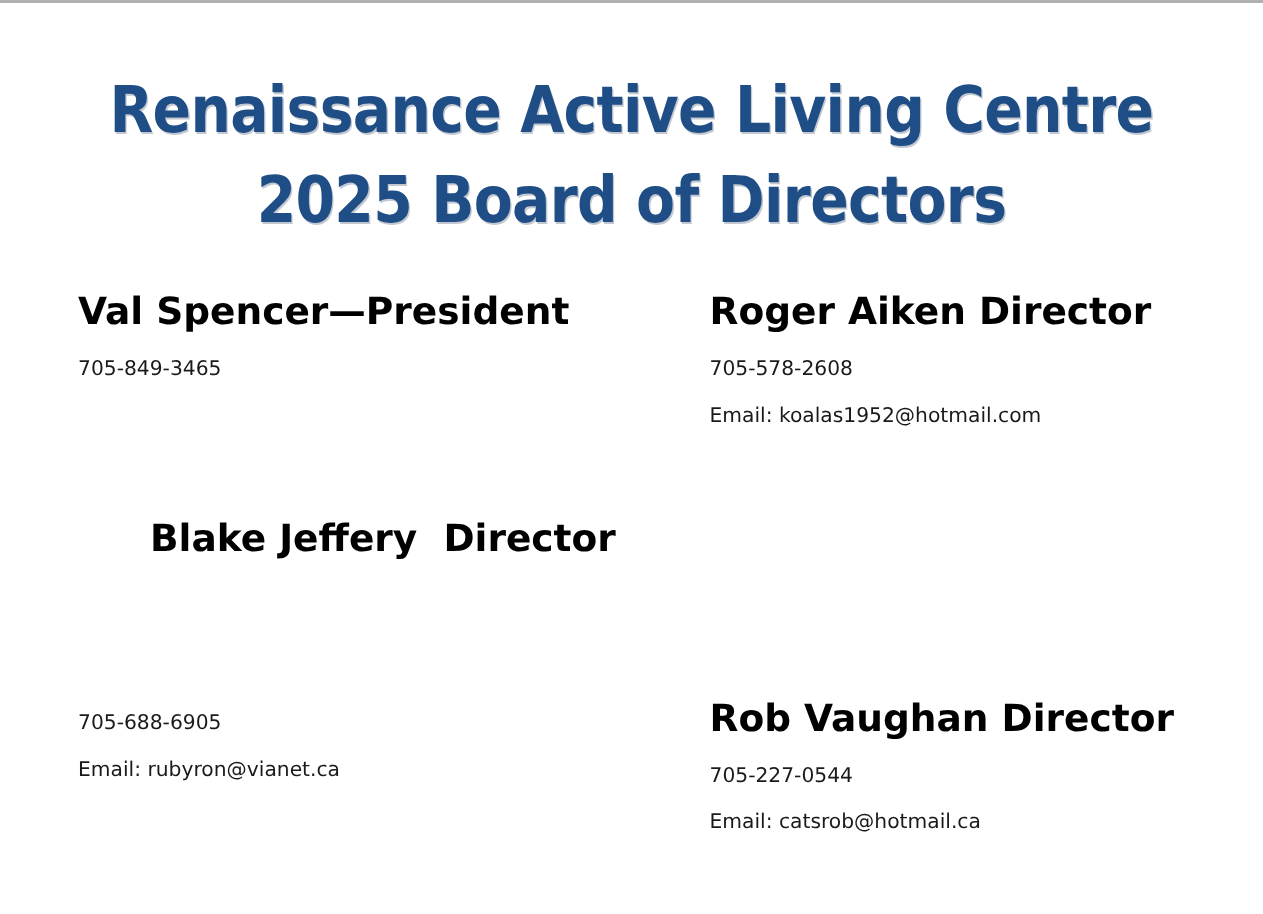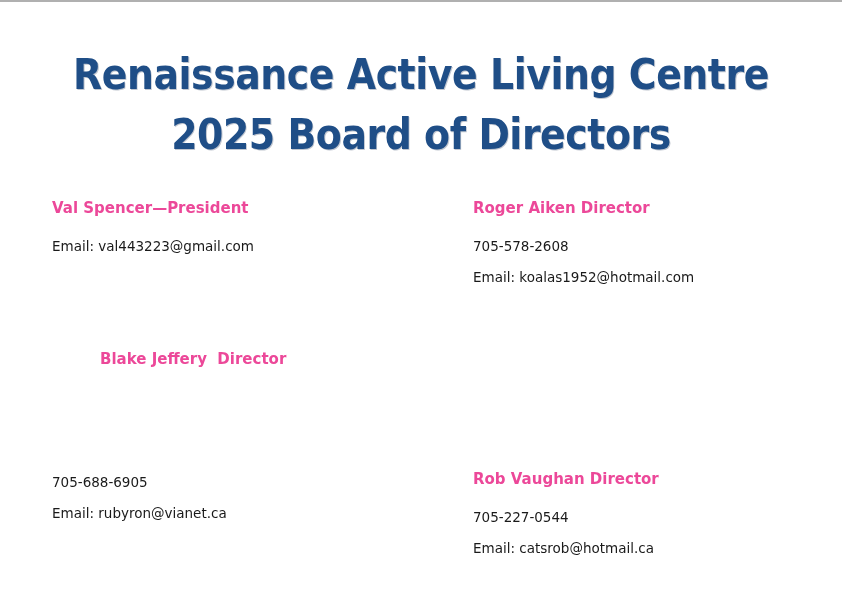--- a/index.html
+++ b/index.html
@@ -73,22 +73,22 @@
     box-sizing: border-box;
   }
 
   .entry.right {
     padding-left: 48px;
   }
 
   .entry-name {
     font-family: "DejaVu Sans", sans-serif;
     font-weight: bold;
-    font-size: 15px;
-    color: #ec4899;
+    font-size: 25px;
+    color: #000000;
     line-height: 24px;
     margin-bottom: 11px;
     white-space: pre;
   }
 
   .entry-line {
     font-family: "DejaVu Sans", sans-serif;
     font-weight: normal;
     font-size: 13.5px;
     color: #1a1a1a;
@@ -114,21 +114,21 @@
   <div class="title-block">
     <div class="title-line">Renaissance Active Living Centre</div>
     <div class="title-line">2025 Board of Directors</div>
   </div>
 
   <div class="directory">
 
     <div class="row">
       <div class="entry left">
         <div class="entry-name">Val Spencer—President</div>
-        <div class="entry-line">Email: val443223@gmail.com</div>
+        <div class="entry-line">705-849-3465</div>
       </div>
       <div class="entry right">
         <div class="entry-name">Roger Aiken Director</div>
         <div class="entry-line">705-578-2608</div>
         <div class="entry-line">Email: koalas1952@hotmail.com</div>
       </div>
     </div>
 
     <div class="row-gap"></div>
 

